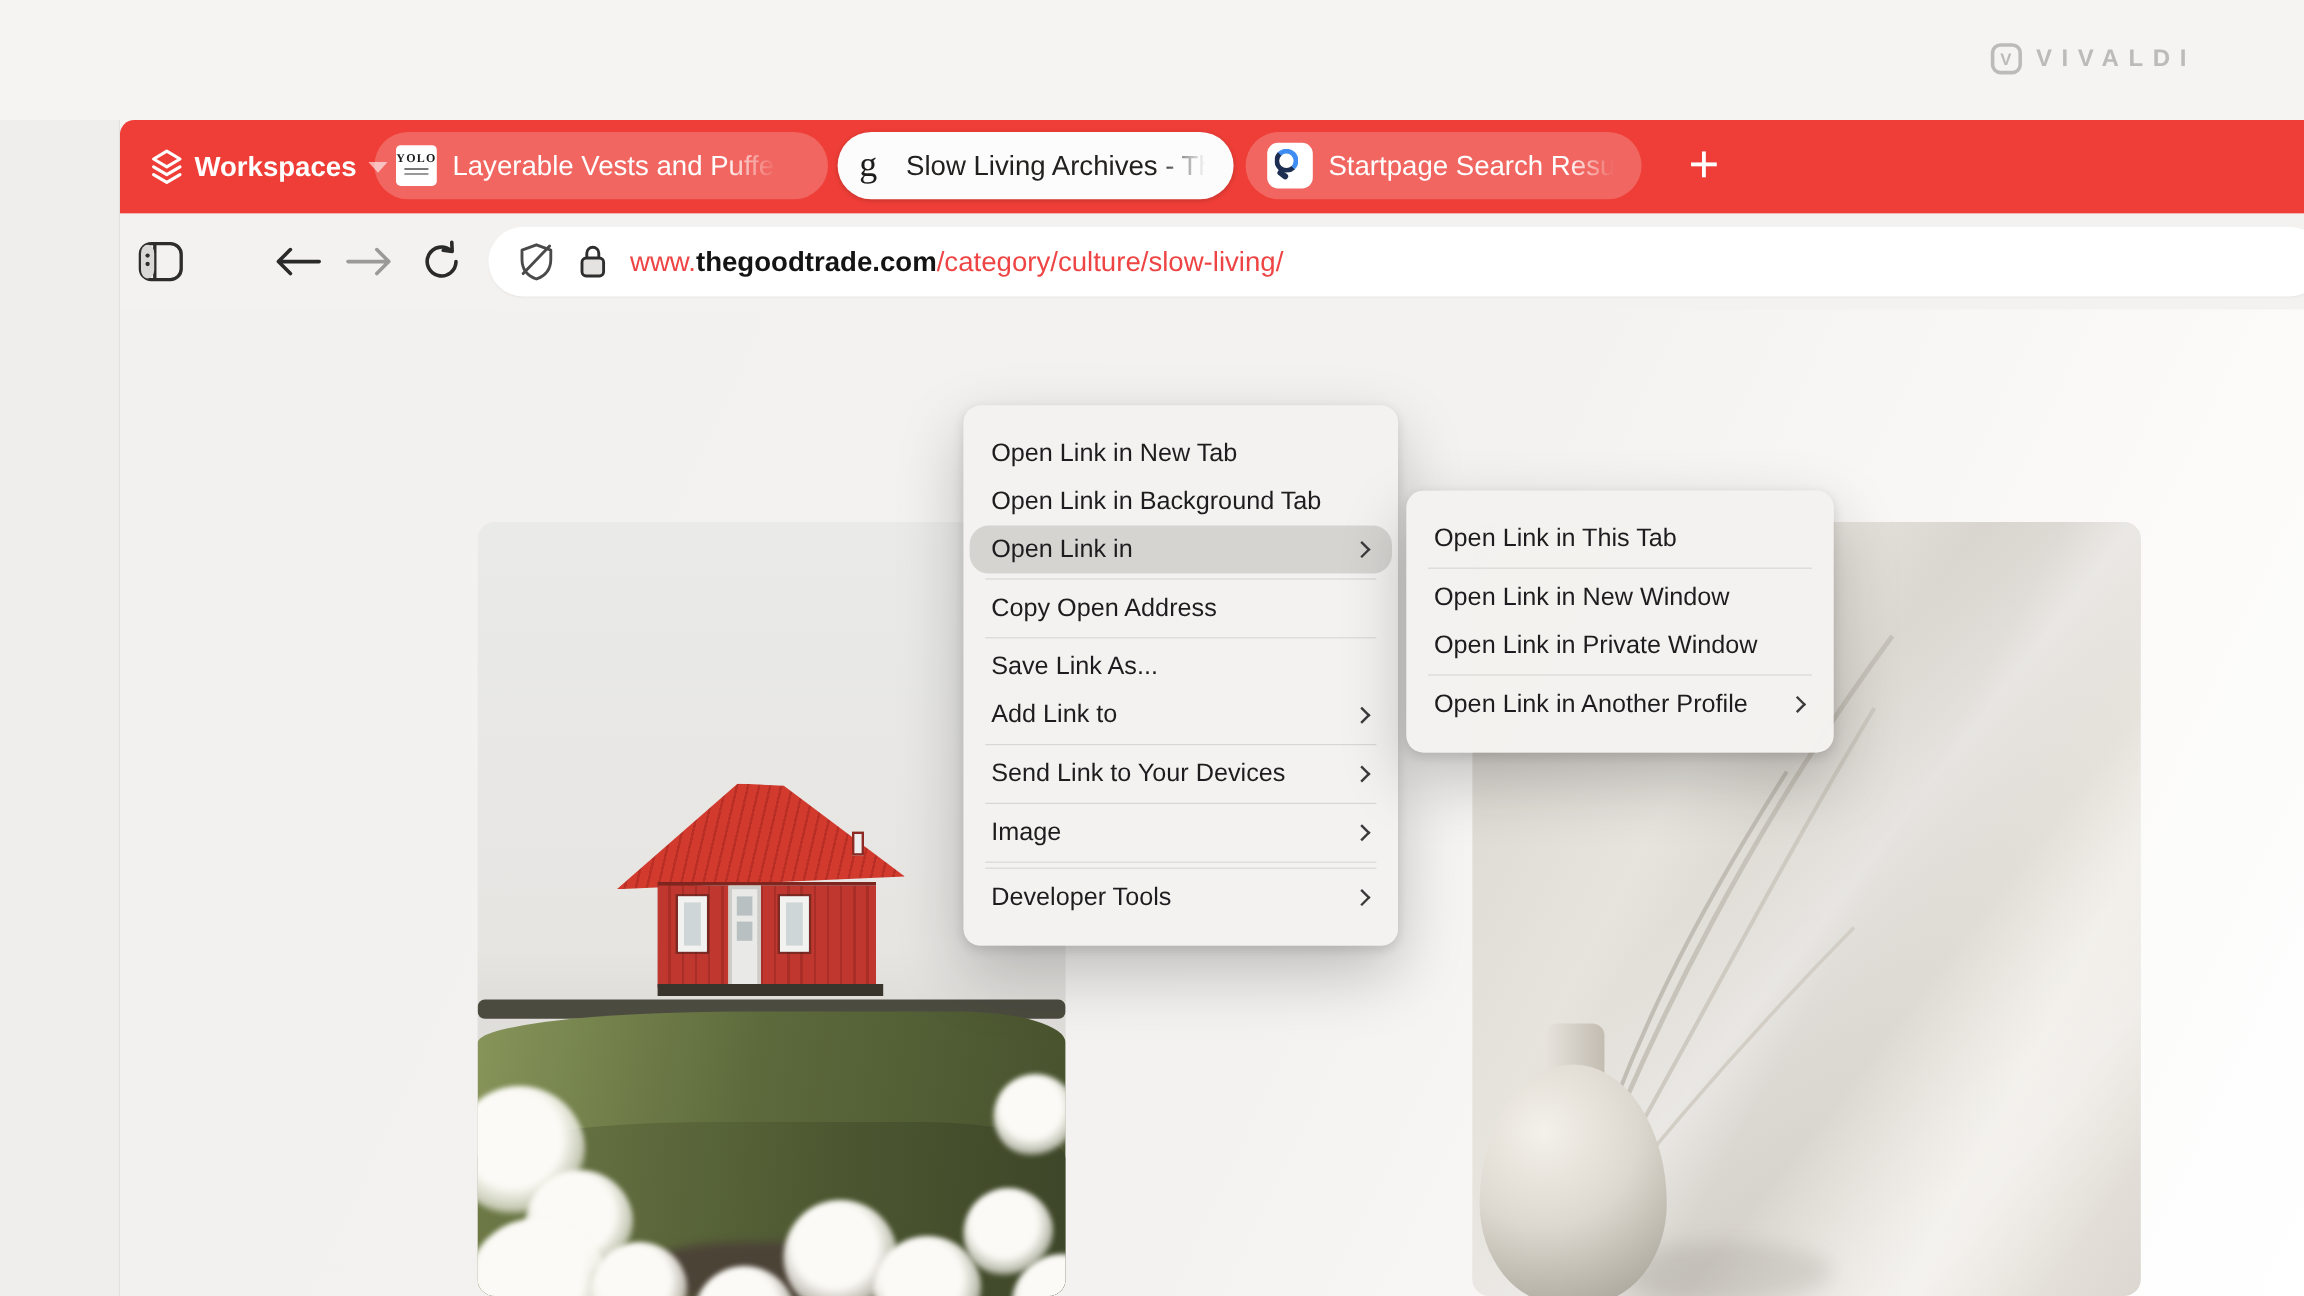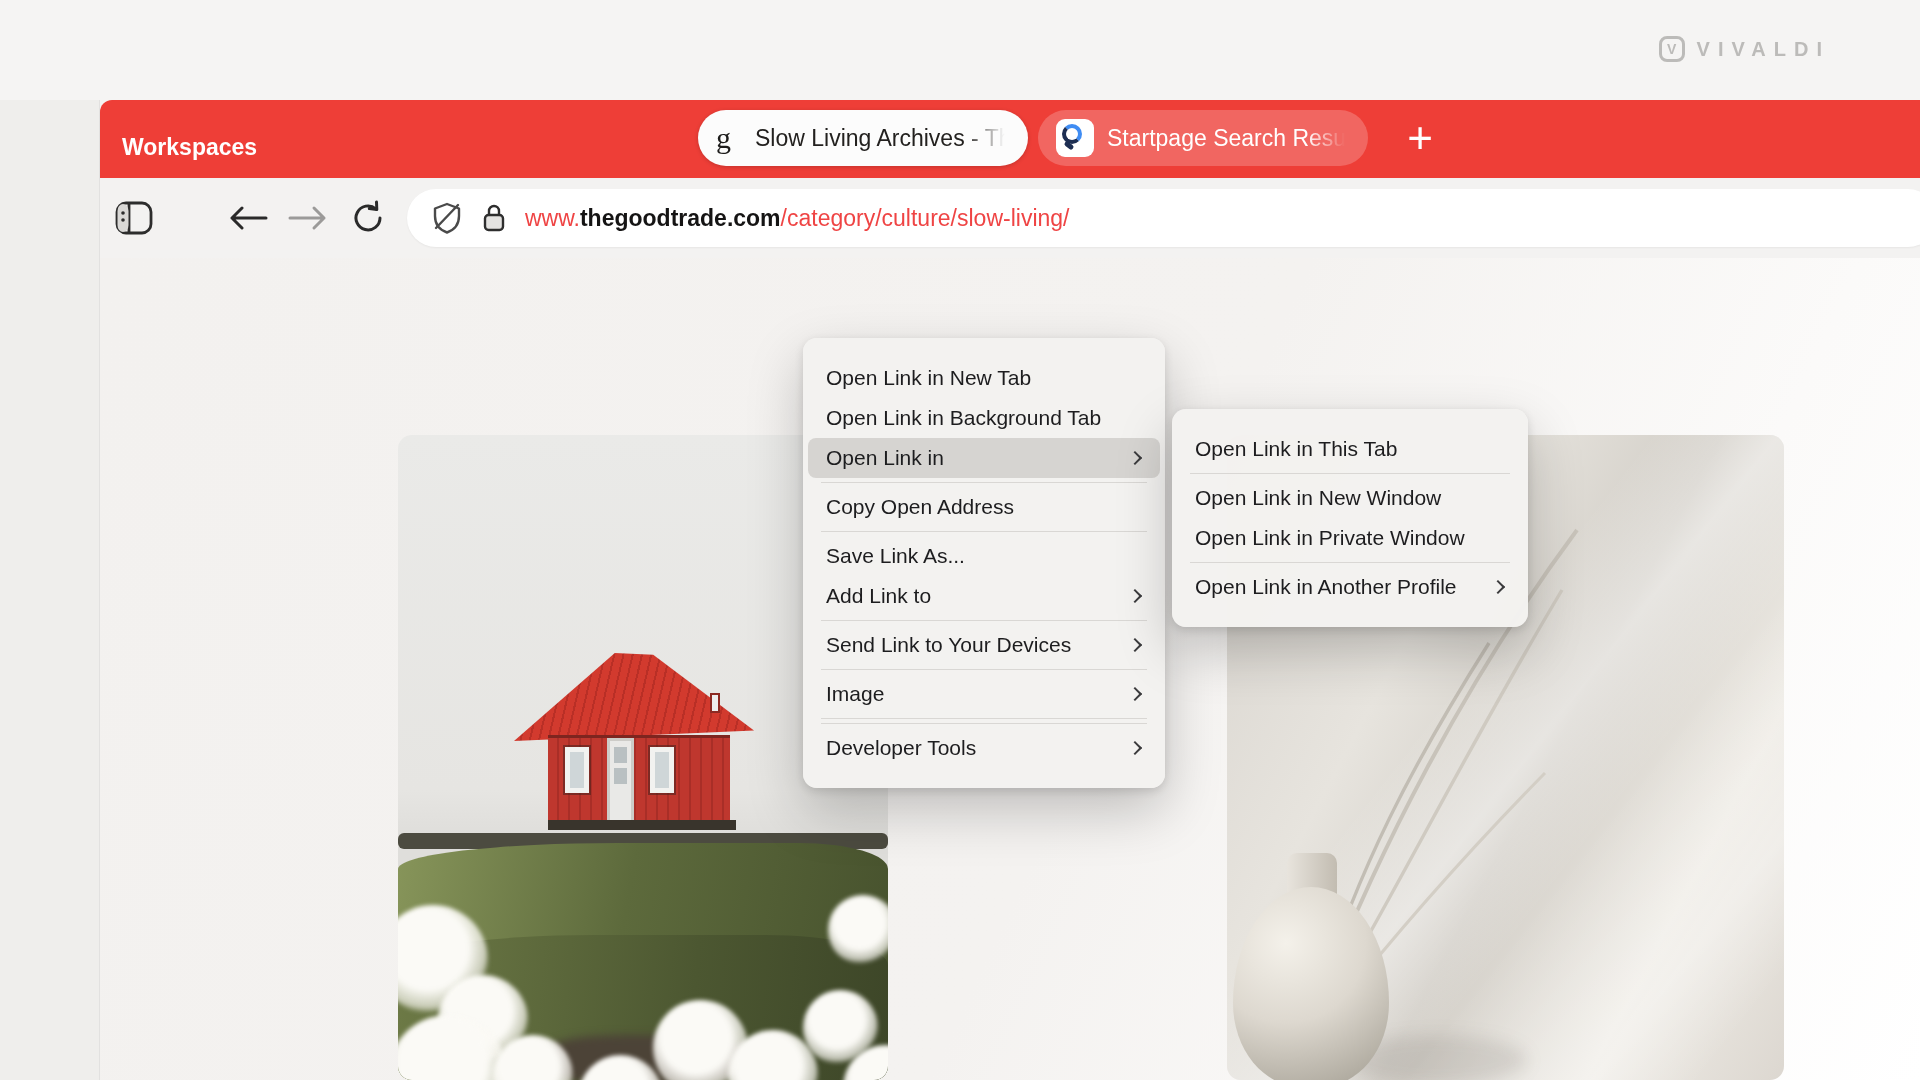--- a/index.html
+++ b/index.html
@@ -19,21 +19,21 @@
   .left-strip { position:absolute; left:0; top:100px; width:100px; height:980px;
                 background:#efeeec; border-right:1px solid rgba(0,0,0,0.05); }
 
   
   .window { position:absolute; left:100px; top:100px; width:1820px; height:980px;
             border-top-left-radius:12px; overflow:hidden; }
 
   
   .tabbar { position:relative; width:100%; height:78px; background:#ee3e37; }
   .workspaces { position:absolute; left:14px; top:10px; height:58px; display:flex;
-                align-items:center; gap:24px; padding:0 8px; color:#fff; cursor:default;flex-direction:column; }
+                align-items:center; gap:6px; padding:0 8px; color:#fff; cursor:default; }
   .ws-label { font-size:23px; font-weight:600; }
   .ws-caret { width:0; height:0; border-left:8px solid transparent; border-right:8px solid transparent;
               border-top:9px solid rgba(255,255,255,0.6); margin-left:4px; }
   .tab { position:absolute; top:10px; height:56px; border-radius:28px; display:flex;
          align-items:center; padding:0 18px; gap:13px; }
   .tab.dim { background:rgba(255,255,255,0.21); color:#fff; }
   .tab.active { background:#fcfcfc; color:#23211f; box-shadow:0 1px 4px rgba(0,0,0,0.18); }
   .tab-label { font-size:23px; font-weight:500; white-space:nowrap; overflow:hidden;
                -webkit-mask-image:linear-gradient(90deg,#000 82%,transparent 98%);
                mask-image:linear-gradient(90deg,#000 82%,transparent 98%); }
@@ -118,21 +118,21 @@
                  border-radius:50%; filter:blur(8px); }
 
   
   .menu { position:absolute; background:rgba(243,242,240,0.98); border-radius:14px; padding:20px 0;
           box-shadow:0 22px 55px rgba(0,0,0,0.22), 0 3px 10px rgba(0,0,0,0.12); z-index:50; }
   .menu-main { left:803px; top:338px; width:362px; }
   .menu-sub  { left:1172px; top:409px; width:356px; }
   .mi { position:relative; height:40px; margin:0 5px; padding:0 18px; display:flex;
         align-items:center; justify-content:space-between; border-radius:8px;
         font-size:21px; color:#1d1d1f; }
-  .mi.hovered { background:#d6d4d1; }
+  .mi.hovered { background:#d6d4d1;border-radius:16px; }
   .mi.selected { background:#2270e4; color:#fff; font-weight:500; }
   .chev { width:10px; height:10px; border-right:2.6px solid #3a3a3c; border-top:2.6px solid #3a3a3c;
           transform:rotate(45deg); margin-right:2px; }
   .mdiv { height:1px; background:#d9d7d4; margin:4px 18px; }
 
   svg { display:block; }
 </style>
 </head>
 <body>
 
@@ -154,20 +154,27 @@
       <div class="workspaces">
         <svg width="34" height="34" viewBox="0 0 34 34">
           <path d="M17 4 L28 10.5 17 17 6 10.5 Z" fill="none" stroke="#fff" stroke-width="2.6" stroke-linejoin="round"></path>
           <path d="M6 17 L17 23.5 28 17" fill="none" stroke="#fff" stroke-width="2.6" stroke-linecap="round" stroke-linejoin="round"></path>
           <path d="M6 23.5 L17 30 28 23.5" fill="none" stroke="#fff" stroke-width="2.6" stroke-linecap="round" stroke-linejoin="round"></path>
         </svg>
         <span class="ws-label">Workspaces</span>
         <span class="ws-caret"></span>
       </div>
 
+      <div class="tab dim tab1">
+        <span class="fav-yolo">
+          <span>YOLO</span>
+            <i></i>
+        </span>
+        <span class="tab-label">Layerable Vests and Puffer</span>
+      </div>
 
       <div class="tab active tab2">
         <span class="fav-g">g</span>
         <span class="tab-label">Slow Living Archives - The</span>
       </div>
 
       <div class="tab dim tab3">
         <span class="fav-sp">
           <span class="lens"></span>
           <span class="handle"></span>

